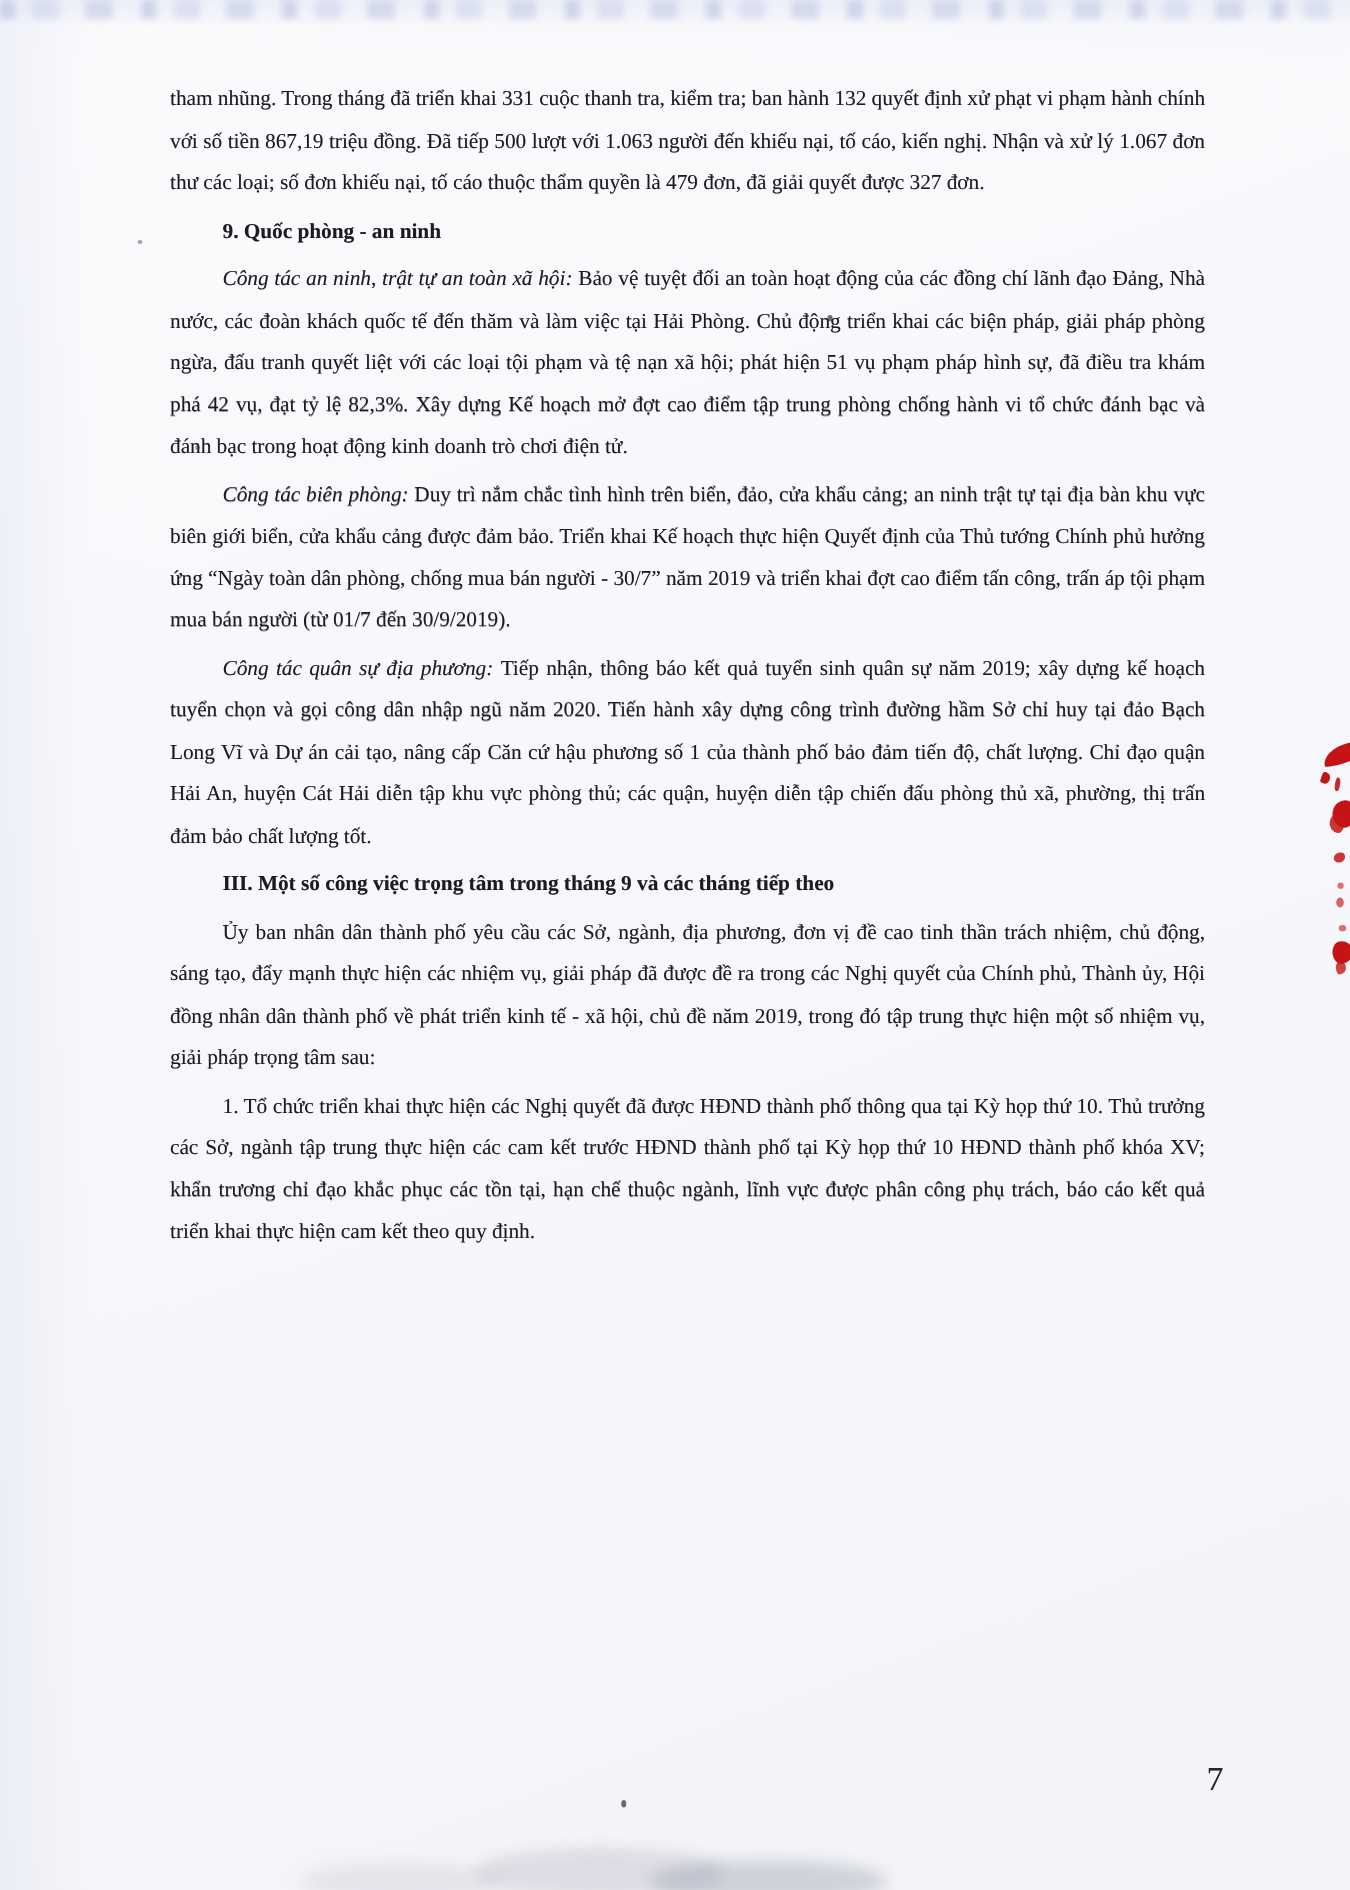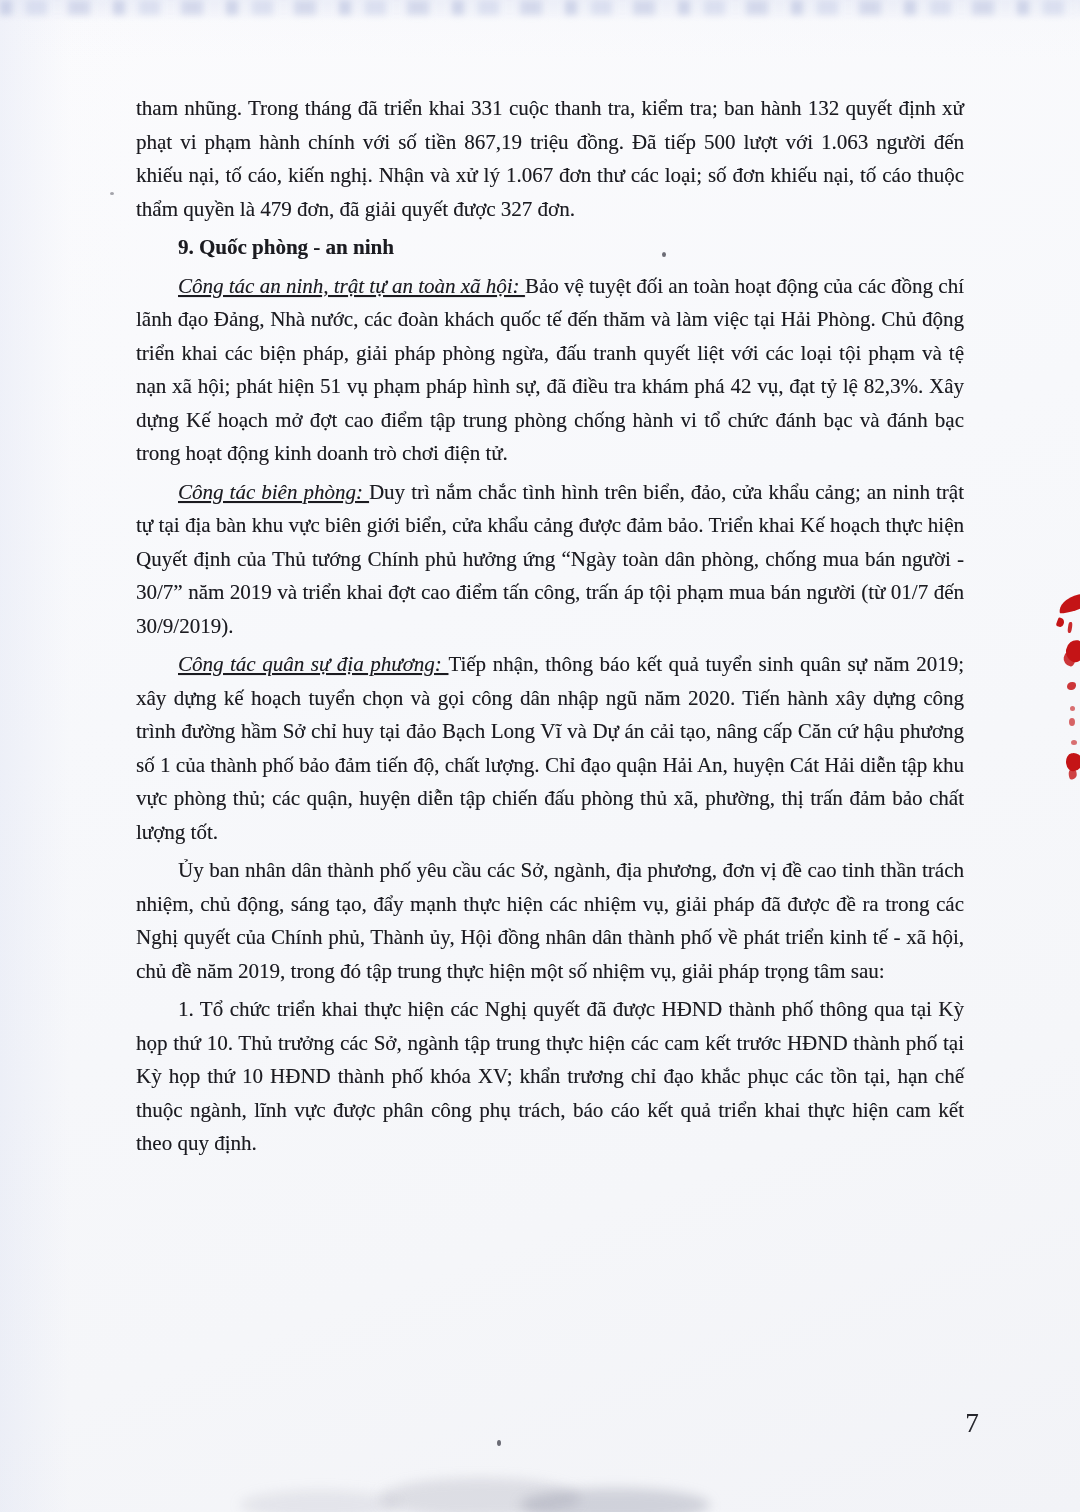--- a/index.html
+++ b/index.html
@@ -37,39 +37,39 @@
       rgba(238,240,250,0.10) 47px 68px,
       rgba(184,192,222,0.50) 68px 90px,
       rgba(232,235,248,0.12) 90px 113px);
     filter: blur(3px);
   }
 
   
   .text-block {
     position: absolute;
     left: 136px;
-    top: 92px;
+    top: 62px;
     width: 828px;
     color: #1b1b20;
-    font-size: 21px;
+    font-size: 17px;
     line-height: 33.5px;
     text-align: justify;
     text-shadow: 0.2px 0.2px 0.5px rgba(25,25,35,0.40);
   }
   .para {
     margin: 0 0 5px 0;
     text-indent: 42px;
   }
   .para.no-indent { text-indent: 0; }
   .heading {
     font-weight: bold;
     text-indent: 42px;
     margin: 2px 0 5px 0;
   }
-  .lead { font-style: italic; text-decoration: underline; }
+  .lead { font-style: italic; }
 
   
   .page-number {
     position: absolute;
     left: 952px;
     top: 1408px;
     width: 40px;
     font-size: 27px;
     color: #26262c;
     text-align: center;
@@ -138,20 +138,21 @@
     <p class="para no-indent">tham nhũng. Trong tháng đã triển khai 331 cuộc thanh tra, kiểm tra; ban hành 132 quyết định xử phạt vi phạm hành chính với số tiền 867,19 triệu đồng. Đã tiếp 500 lượt với 1.063 người đến khiếu nại, tố cáo, kiến nghị. Nhận và xử lý 1.067 đơn thư các loại; số đơn khiếu nại, tố cáo thuộc thẩm quyền là 479 đơn, đã giải quyết được 327 đơn.</p>
 
     <p class="heading">9. Quốc phòng - an ninh</p>
 
     <p class="para"><span class="lead">Công tác an ninh, trật tự an toàn xã hội: </span><span>Bảo vệ tuyệt đối an toàn hoạt động của các đồng chí lãnh đạo Đảng, Nhà nước, các đoàn khách quốc tế đến thăm và làm việc tại Hải Phòng. Chủ động triển khai các biện pháp, giải pháp phòng ngừa, đấu tranh quyết liệt với các loại tội phạm và tệ nạn xã hội; phát hiện 51 vụ phạm pháp hình sự, đã điều tra khám phá 42 vụ, đạt tỷ lệ 82,3%. Xây dựng Kế hoạch mở đợt cao điểm tập trung phòng chống hành vi tổ chức đánh bạc và đánh bạc trong hoạt động kinh doanh trò chơi điện tử.</span></p>
 
     <p class="para"><span class="lead">Công tác biên phòng: </span><span>Duy trì nắm chắc tình hình trên biển, đảo, cửa khẩu cảng; an ninh trật tự tại địa bàn khu vực biên giới biển, cửa khẩu cảng được đảm bảo. Triển khai Kế hoạch thực hiện Quyết định của Thủ tướng Chính phủ hưởng ứng “Ngày toàn dân phòng, chống mua bán người - 30/7” năm 2019 và triển khai đợt cao điểm tấn công, trấn áp tội phạm mua bán người (từ 01/7 đến 30/9/2019).</span></p>
 
     <p class="para"><span class="lead">Công tác quân sự địa phương: </span><span>Tiếp nhận, thông báo kết quả tuyển sinh quân sự năm 2019; xây dựng kế hoạch tuyển chọn và gọi công dân nhập ngũ năm 2020. Tiến hành xây dựng công trình đường hầm Sở chỉ huy tại đảo Bạch Long Vĩ và Dự án cải tạo, nâng cấp Căn cứ hậu phương số 1 của thành phố bảo đảm tiến độ, chất lượng. Chỉ đạo quận Hải An, huyện Cát Hải diễn tập khu vực phòng thủ; các quận, huyện diễn tập chiến đấu phòng thủ xã, phường, thị trấn đảm bảo chất lượng tốt.</span></p>
 
+    <p class="heading">III. Một số công việc trọng tâm trong tháng 9 và các tháng tiếp theo</p>
 
     <p class="para">Ủy ban nhân dân thành phố yêu cầu các Sở, ngành, địa phương, đơn vị đề cao tinh thần trách nhiệm, chủ động, sáng tạo, đẩy mạnh thực hiện các nhiệm vụ, giải pháp đã được đề ra trong các Nghị quyết của Chính phủ, Thành ủy, Hội đồng nhân dân thành phố về phát triển kinh tế - xã hội, chủ đề năm 2019, trong đó tập trung thực hiện một số nhiệm vụ, giải pháp trọng tâm sau:</p>
 
     <p class="para">1. Tổ chức triển khai thực hiện các Nghị quyết đã được HĐND thành phố thông qua tại Kỳ họp thứ 10. Thủ trưởng các Sở, ngành tập trung thực hiện các cam kết trước HĐND thành phố tại Kỳ họp thứ 10 HĐND thành phố khóa XV; khẩn trương chỉ đạo khắc phục các tồn tại, hạn chế thuộc ngành, lĩnh vực được phân công phụ trách, báo cáo kết quả triển khai thực hiện cam kết theo quy định.</p>
 
   </div>
 
   <div class="page-number">7</div>
 
   <div class="red-mark rm-swoosh" style="background: rgb(196, 20, 22);"></div>

